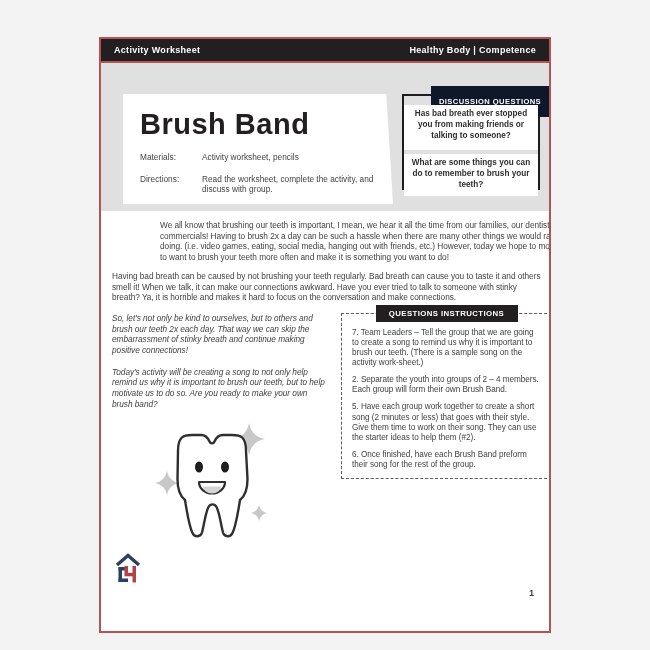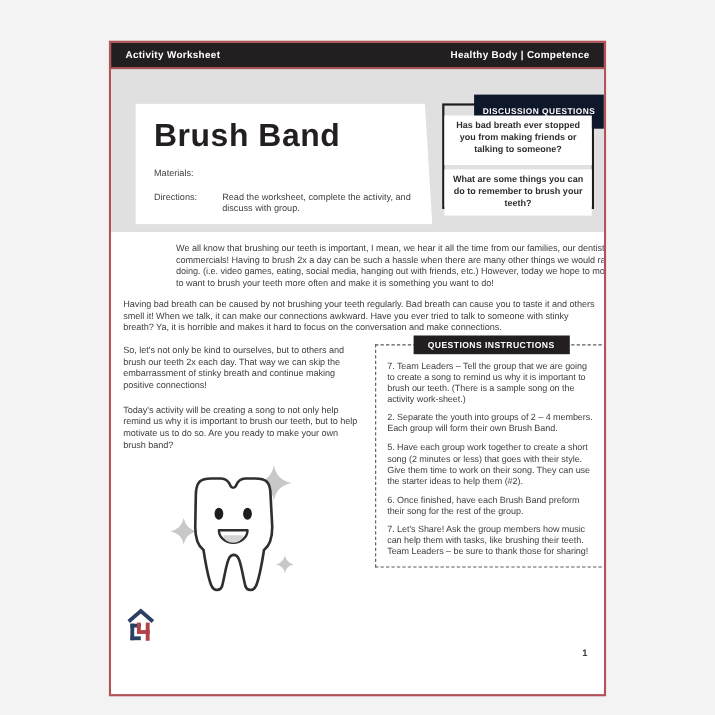--- a/index.html
+++ b/index.html
@@ -36,21 +36,21 @@
   .q1 { top:42px; height:45px; }
   .q2 { top:91px; height:42px; }
 
   
   .content { position:relative; height:416px; background:#ffffff; padding:9px 9px 0 11px; overflow:hidden; }
   .para { font-size:8.3px; line-height:10.7px; letter-spacing:-.05px; color:#424242; width:429px; }
   .p1 { margin-bottom:8px;margin-left:48px; }
   .p2 { margin-bottom:10px; }
 
   .columns { display:flex; gap:16px; width:429px; }
-  .left-col { width:213px; flex:none; }
+  .left-col { width:213px; flex:none;font-style:italic; }
   .left-col .para { width:213px; margin-bottom:11px; }
 
   .tooth-wrap { width:130px; margin:10px auto 0 auto; }
 
   .dashed-box { width:211px; flex:none; border:1px dashed #5a5a5a; position:relative;
                 padding:14px 10px 8px 10px; height:max-content; }
   .act-head { position:absolute; left:50%; top:-9px; transform:translateX(-50%);
               background:#231f20; color:#ffffff; width:142px; height:17px;
               font-size:7.8px; font-weight:bold; letter-spacing:.4px;
               display:flex; align-items:center; justify-content:center; }
@@ -68,20 +68,21 @@
   <div class="topbar">
     <span>Activity Worksheet</span>
     <span>Healthy Body | Competence</span>
   </div>
 
   <div class="band">
     <div class="title-card">
       <h1>Brush Band</h1>
       <div class="meta-row">
         <span class="lbl">Materials:</span>
+        <span class="val">Activity worksheet, pencils</span>
       </div>
       <div class="meta-row">
         <span class="lbl">Directions:</span>
         <span class="val">Read the worksheet, complete the activity, and discuss with group.</span>
       </div>
     </div>
 
     <div class="disc-box"></div>
     <div class="disc-head">DISCUSSION QUESTIONS</div>
     <div class="q-card q1">Has bad breath ever stopped you from making friends or talking to someone?</div>
@@ -113,21 +114,20 @@
           </svg>
         </div>
       </div>
 
       <div class="dashed-box">
         <div class="act-head">QUESTIONS INSTRUCTIONS</div>
         <p class="step">7. Team Leaders – Tell the group that we are going to create a song to remind us why it is important to brush our teeth. (There is a sample song on the activity work-sheet.)</p>
         <p class="step">2. Separate the youth into groups of 2 – 4 members. Each group will form their own Brush Band.</p>
         <p class="step">5. Have each group work together to create a short song (2 minutes or less) that goes with their style. Give them time to work on their song. They can use the starter ideas to help them (#2).</p>
         <p class="step">6. Once finished, have each Brush Band preform their song for the rest of the group.</p>
-        <p class="step">7. Let's Share! Ask the group members how music can help them with tasks, like brushing their teeth. Team Leaders – be sure to thank those for sharing!</p>
       </div>
     </div>
 
     <div class="logo">
       <svg width="28" height="34" viewBox="0 0 28 34">
         <path d="M3 13 L14 3.5 L25 13" fill="none" stroke="#2b3f63" stroke-width="3.4" stroke-linejoin="miter"></path>
         <rect x="4.5" y="15" width="3.5" height="15" fill="#2b3f63"></rect>
         <rect x="4.5" y="15" width="9.5" height="3.5" fill="#2b3f63"></rect>
         <rect x="4.5" y="26.5" width="9.5" height="3.5" fill="#2b3f63"></rect>
         <rect x="18.5" y="14" width="3.5" height="16.5" fill="#b04248"></rect>

